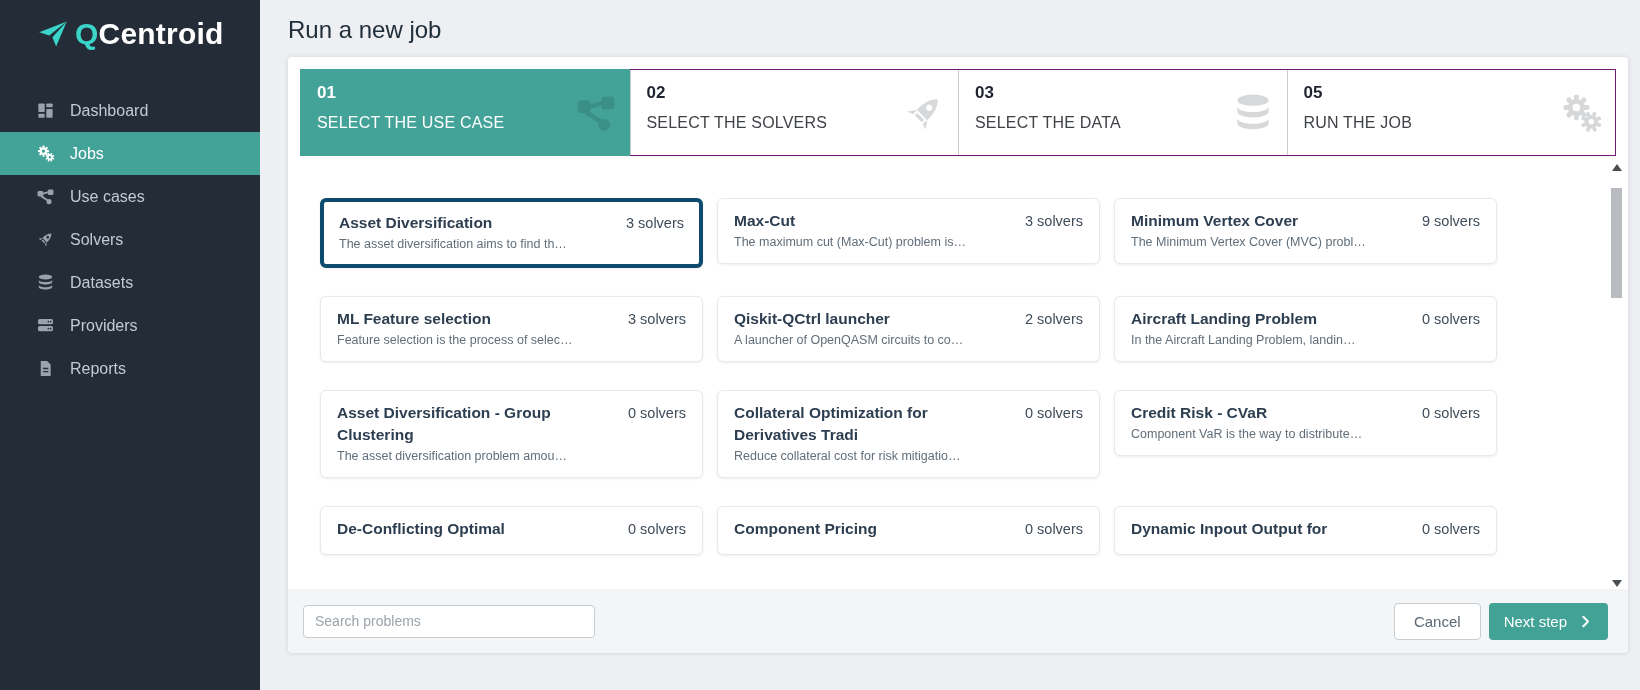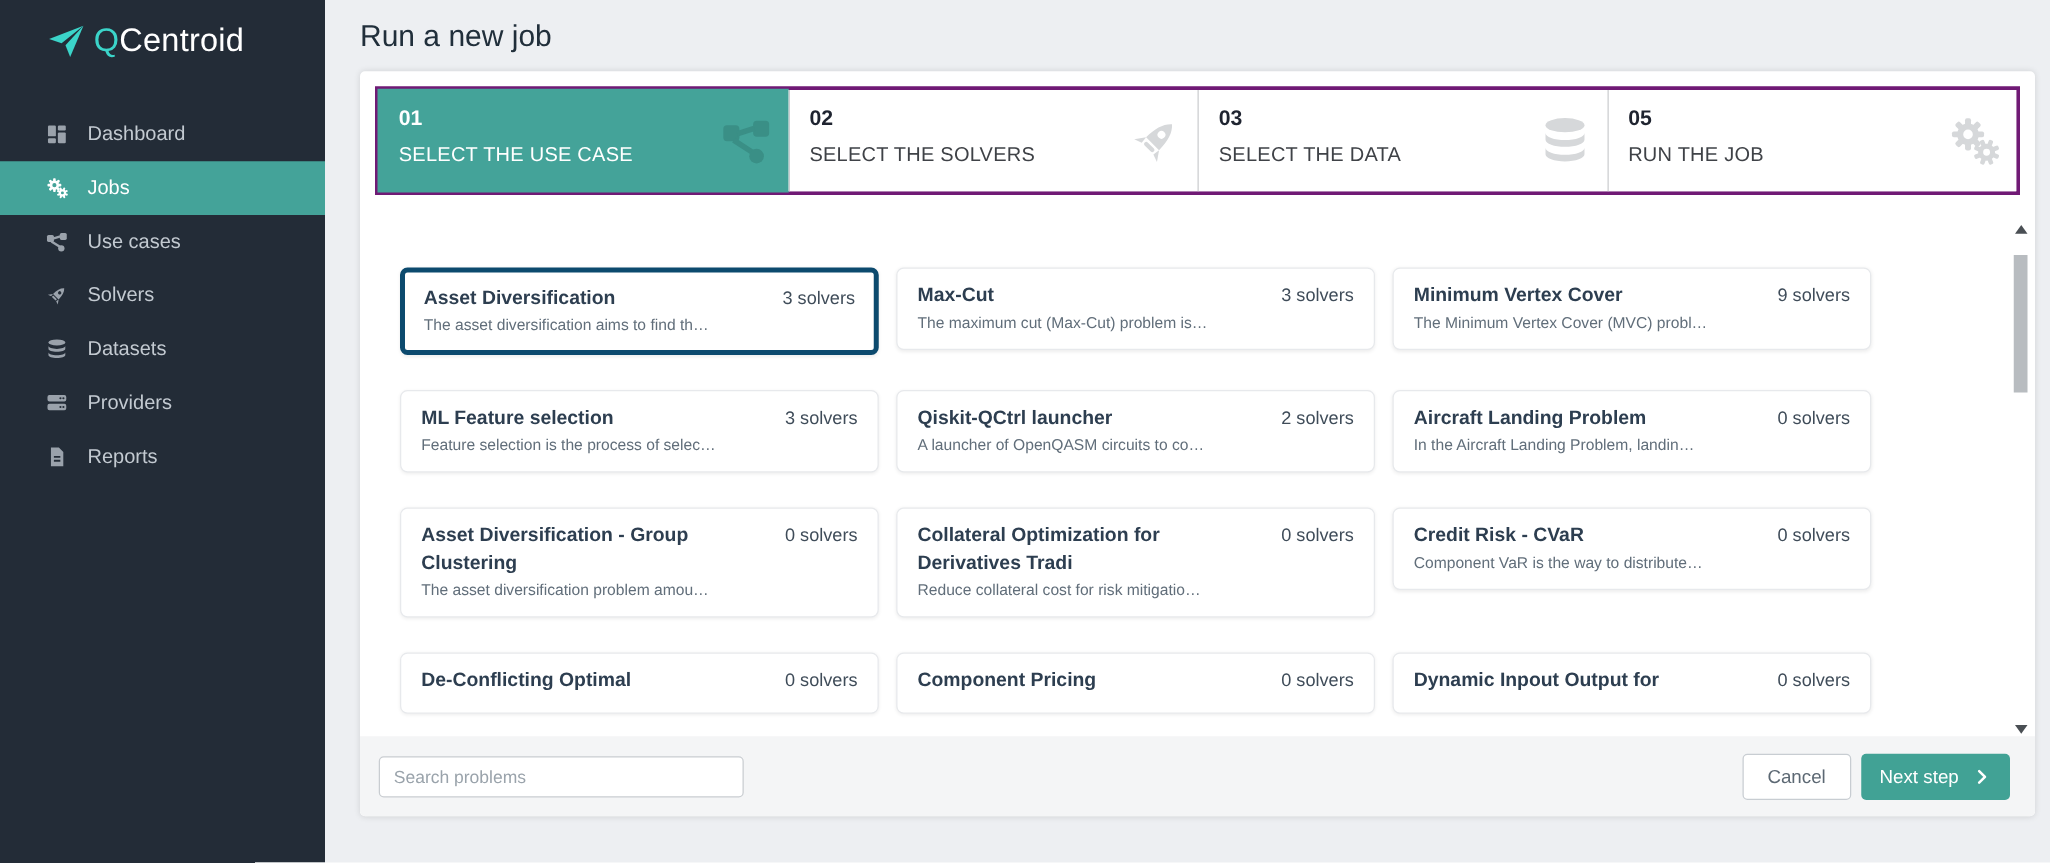--- a/index.html
+++ b/index.html
@@ -8,21 +8,21 @@
     font-family:"Liberation Sans", sans-serif;
     display:flex; background:#edeff2; color:#2d3e50;
   }
   svg { display:block; }
   use { pointer-events:none; }
 
   
   .sidebar { flex:0 0 260px; background:#232c37; height:690px; }
   .logo { display:flex; align-items:center; gap:7px; padding:17px 0 12px 38px; }
   .logo-mark { width:30px; height:30px; color:#3bd4c9; fill:currentColor; }
-  .logo-text { font-size:26px; font-weight:400; color:#ffffff; letter-spacing:.2px; }
+  .logo-text { font-size:30px; font-weight:700; color:#ffffff; letter-spacing:.2px; }
   .logo-text .q { color:#3bd4c9; }
   .nav { margin-top:26px; }
   .nav-item {
     height:43px; display:flex; align-items:center; gap:15px;
     padding-left:36px; cursor:pointer; color:#c3cad1; font-size:16px;
   }
   .nav-item .s-icon { width:19px; height:19px; color:#9aa2ab; fill:currentColor; flex:0 0 19px; }
   .nav-item.active { background:#44a399; color:#ffffff; }
   .nav-item.active .s-icon { color:#ffffff; }
 
@@ -30,21 +30,21 @@
   .main { flex:1; position:relative; }
   .page-title { padding:16px 0 13px 28px; font-size:24px; font-weight:500; color:#212f3b; }
 
   .panel {
     margin-left:28px; width:1340px; height:596px; background:#ffffff;
     border-radius:4px; box-shadow:0 0 5px rgba(0,0,0,.12);
     display:flex; flex-direction:column; overflow:hidden;
   }
 
   
-  .stepper { margin:12px 12px 16px; display:flex; border:3px solid #701a75; height:87px; flex:0 0 87px; }
+  .stepper { margin:12px 12px 0; display:flex; border:1px solid #701a75; height:87px; flex:0 0 87px; }
   .step { flex:1; position:relative; padding:13px 16px; border-left:1px solid #cbcdd0; cursor:pointer; background:#fff; }
   .step:first-child { border-left:none; }
   .step-num { font-size:17px; font-weight:700; color:#1f2430; }
   .step-label { margin-top:11px; font-size:16px; letter-spacing:.2px; color:#3f4247; }
   .step-icon { position:absolute; right:12px; top:50%; transform:translateY(-50%);
                width:44px; height:44px; color:#d6d8da; fill:currentColor; }
   .step.active { background:#44a399; border-color:#44a399; margin:-1px 0 -1px -1px; padding:14px 17px; }
   .step.active .step-num, .step.active .step-label { color:#ffffff; }
   .step.active .step-icon { color:#3a8f86; }
 

